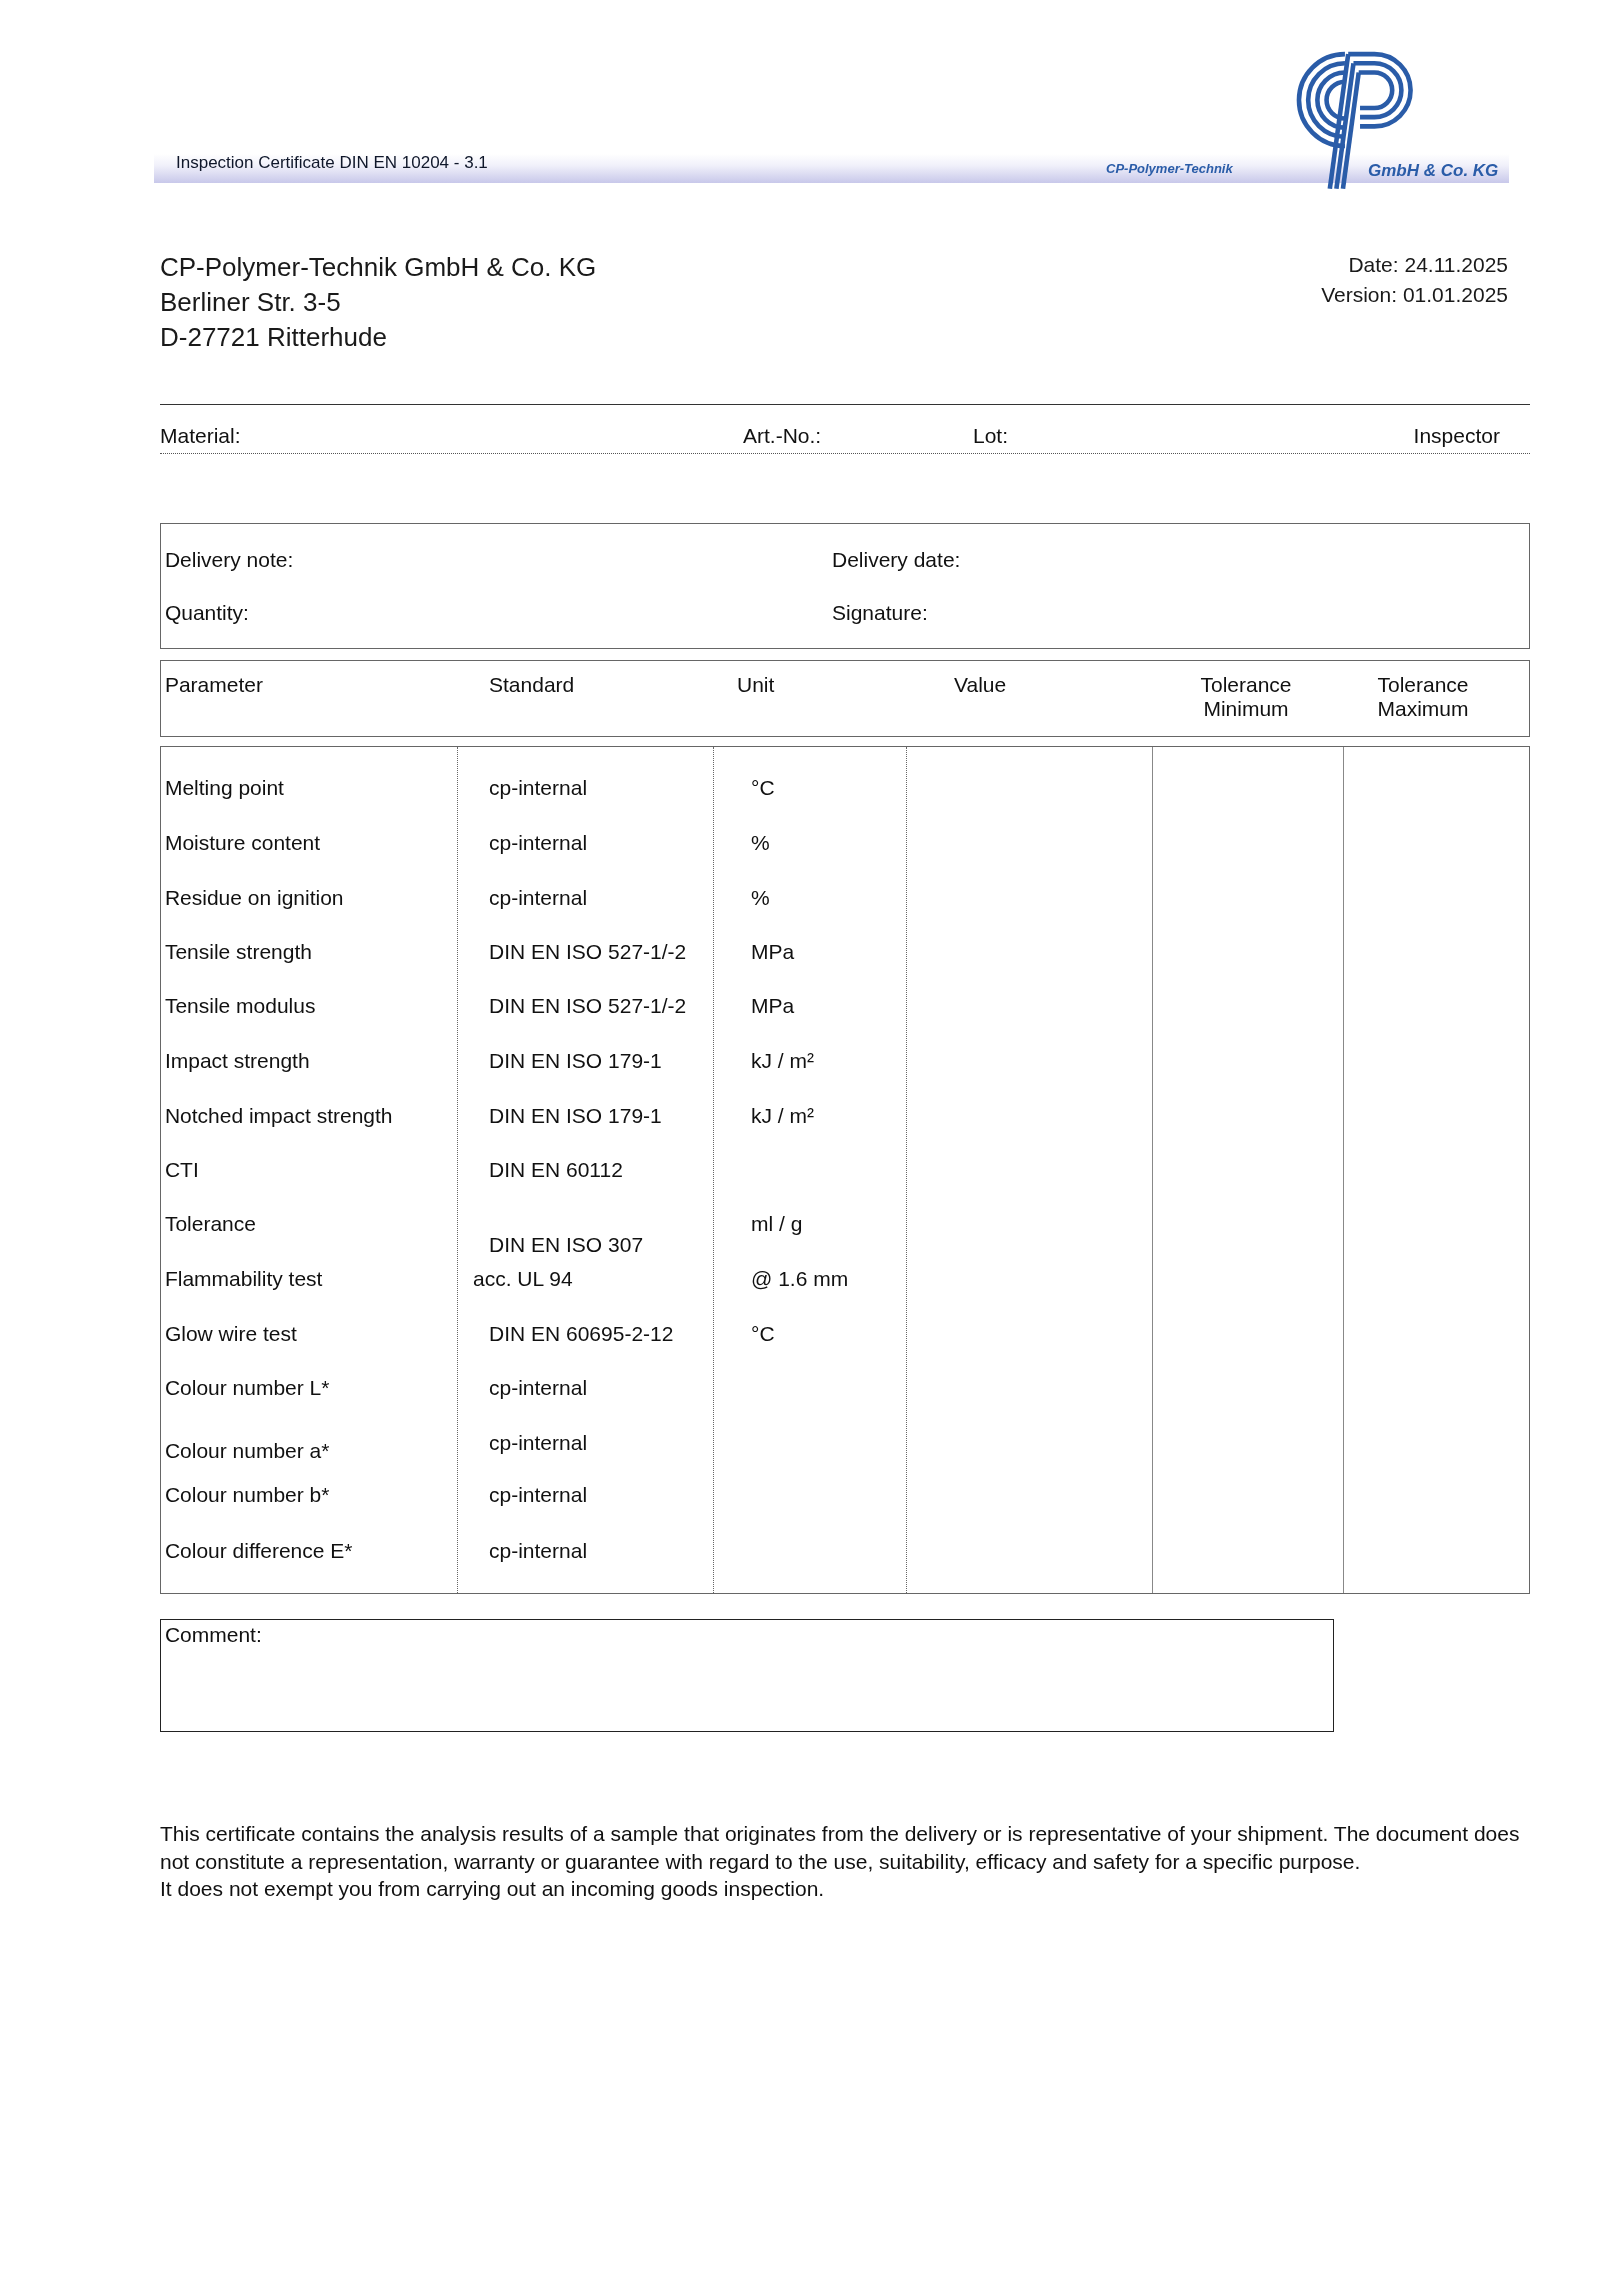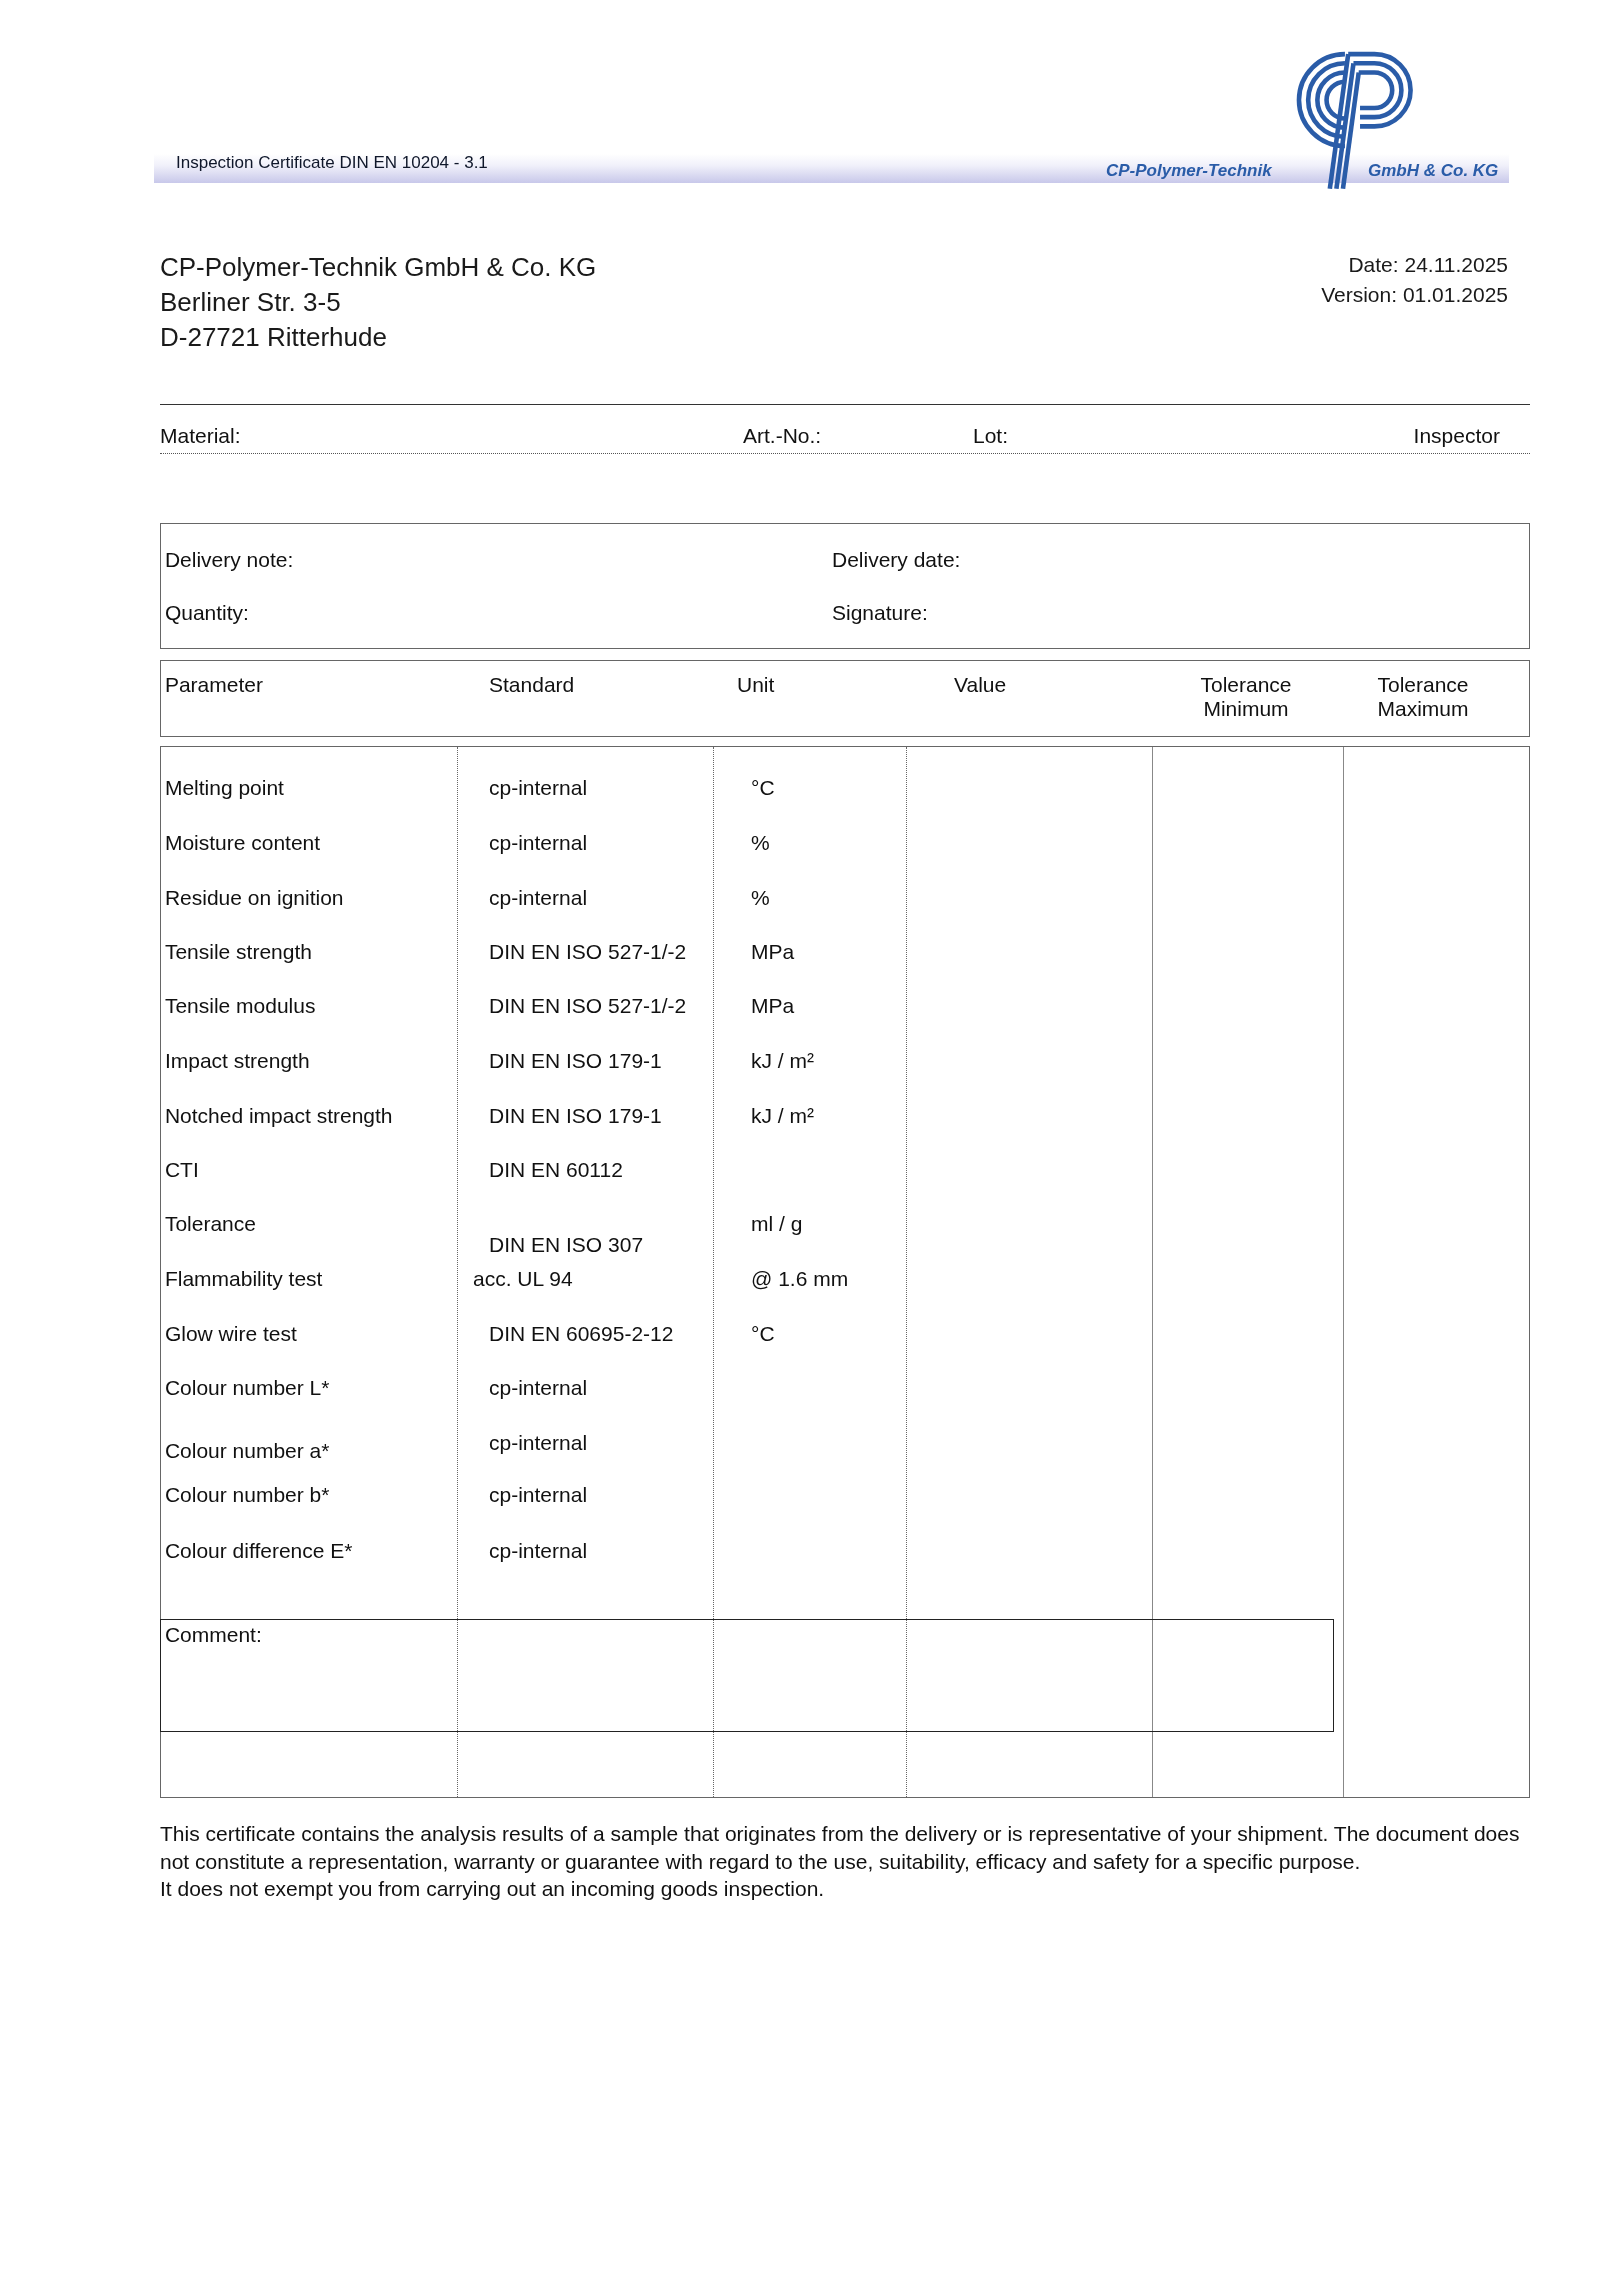--- a/index.html
+++ b/index.html
@@ -4,21 +4,21 @@
 <style>
   html, body { margin: 0; padding: 0; background: #ffffff; }
   body { width: 1622px; height: 2295px; position: relative; overflow: hidden;
          font-family: "Liberation Sans", sans-serif; color: #111; }
   .abs { position: absolute; }
 
   
   .title-band { left: 154px; top: 154px; width: 1355px; height: 29px;
     background: linear-gradient(to bottom, #ffffff 0%, #f0f0fa 40%, #c8c8ea 100%); }
   .title-text { left: 176px; top: 153px; font-size: 17px; color: #0f172a; white-space: nowrap; }
-  .brand-left { left: 1106px; top: 161px; font-size: 17px; font-style: italic; font-weight: bold; color: #2a5ca8; white-space: nowrap; }
+  .brand-left { left: 1106px; top: 161px; font-size: 13px; font-style: italic; font-weight: bold; color: #2a5ca8; white-space: nowrap; }
   .brand-right { left: 1368px; top: 161px; font-size: 17px; font-style: italic; font-weight: bold; color: #2a5ca8; white-space: nowrap; }
   .logo { left: 1276px; top: 41px; width: 151px; height: 151px; }
 
   .company { left: 160px; top: 250px; font-size: 26px; line-height: 35px; color: #1a1a1a; }
   .dateblock { right: 114px; top: 250px; font-size: 21px; line-height: 30px; text-align: right; color: #1a1a1a; }
 
   .rule { left: 160px; width: 1370px; height: 0; border-top: 1.3px solid #333; }
   .dotrule { left: 160px; width: 1370px; height: 0; border-top: 1.3px dotted #555; }
   .lbl { font-size: 21px; color: #111; white-space: nowrap; }
 
@@ -87,21 +87,21 @@
   <div class="cell" style="left:1026px; top:11.8px; text-align:center; width:118px;">
     <div>Tolerance</div>
     <div>Minimum</div>
   </div>
   <div class="cell" style="left:1203px; top:11.8px; text-align:center; width:118px;">
     <div>Tolerance</div>
     <div>Maximum</div>
   </div>
 </div>
 
-<div class="abs box" style="left:160px; top:746px; width:1370px; height:1052px;">
+<div class="abs box" style="left:160px; top:746px; width:1370px; height:848px;">
   <div class="vline" style="left:296px;"></div>
   <div class="vline" style="left:552px;"></div>
   <div class="vline" style="left:745px;"></div>
   <div class="vline solid" style="left:991px;"></div>
   <div class="vline solid" style="left:1182px;"></div>
 
   <div class="cell" style="left:0; top:29px; width:100%;">
     <span class="cell" style="left:3.9px;">Melting point</span>
     <span class="cell" style="left:328px;">cp-internal</span>
     <span class="cell" style="left:590px;">°C</span>

